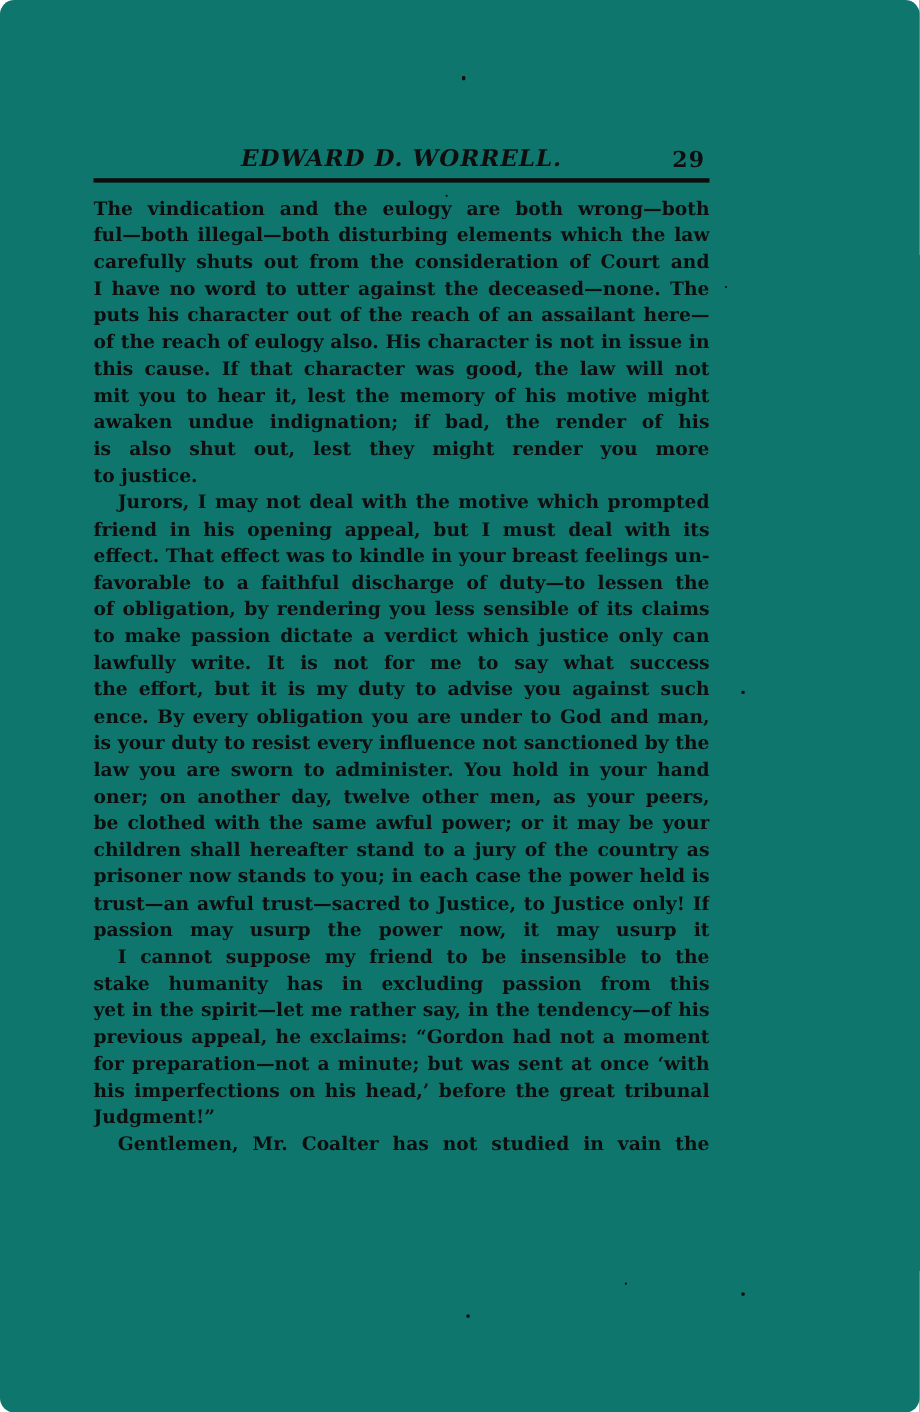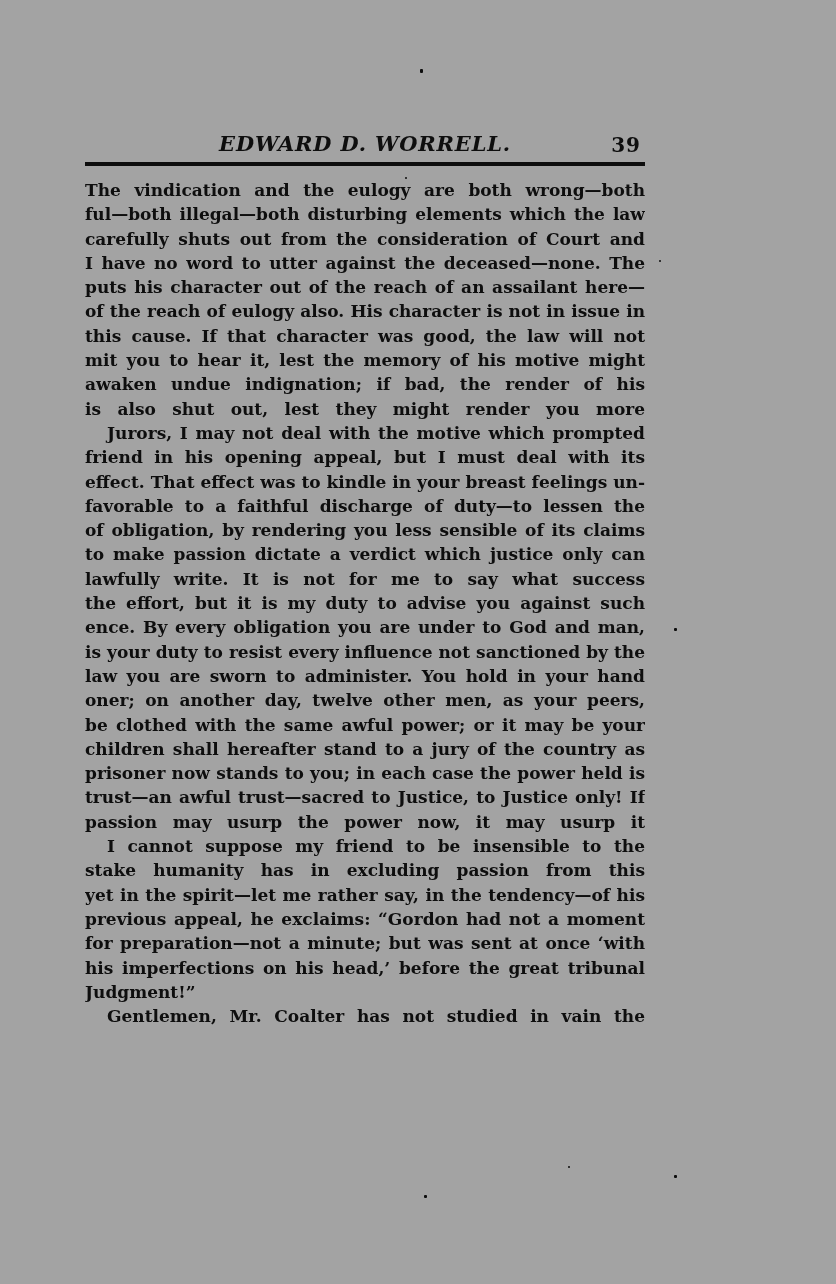--- a/index.html
+++ b/index.html
@@ -10,21 +10,22 @@
     width: 836px;
     height: 1284px;
     position: relative;
     background: #ffffff;
     font-family: "DejaVu Serif", serif;
     overflow: hidden;
   }
   .page {
     position: absolute;
     inset: 0;
-    background: #a3a3a3;
+    background: #0f766e;
+    border-radius: 13px;
   }
   .column {
     position: absolute;
     left: 85px;
     top: 130px;
     width: 560px;
   }
   .page-header {
     position: relative;
     height: 30px;
@@ -83,36 +84,37 @@
 </style>
 </head>
 <body>
 
 <div class="page">
 
   <div class="column">
 
     <div class="page-header">
       <div class="running-title">EDWARD D. WORRELL.</div>
-      <div class="page-number">39</div>
+      <div class="page-number">29</div>
     </div>
 
     <div class="header-rule"></div>
 
     <div class="body-text" id="body-text">
         <div class="line">The vindication and the eulogy are both wrong—both hurt-</div>
         <div class="line">ful—both illegal—both disturbing elements which the law</div>
         <div class="line">carefully shuts out from the consideration of Court and jury.</div>
         <div class="line">I have no word to utter against the deceased—none. The law</div>
         <div class="line">puts his character out of the reach of an assailant here—out</div>
         <div class="line">of the reach of eulogy also. His character is not in issue in</div>
         <div class="line">this cause. If that character was good, the law will not per-</div>
         <div class="line">mit you to hear it, lest the memory of his motive might</div>
         <div class="line">awaken undue indignation; if bad, the render of his crimes</div>
         <div class="line">is also shut out, lest they might render you more insensible</div>
+        <div class="line plast">to justice.</div>
         <div class="line indent">Jurors, I may not deal with the motive which prompted my</div>
         <div class="line">friend in his opening appeal, but I must deal with its</div>
         <div class="line">effect. That effect was to kindle in your breast feelings un-</div>
         <div class="line">favorable to a faithful discharge of duty—to lessen the weight</div>
         <div class="line">of obligation, by rendering you less sensible of its claims—</div>
         <div class="line">to make passion dictate a verdict which justice only can ever</div>
         <div class="line">lawfully write. It is not for me to say what success attended</div>
         <div class="line">the effort, but it is my duty to advise you against such influ-</div>
         <div class="line">ence. By every obligation you are under to God and man, it</div>
         <div class="line">is your duty to resist every influence not sanctioned by the</div>

